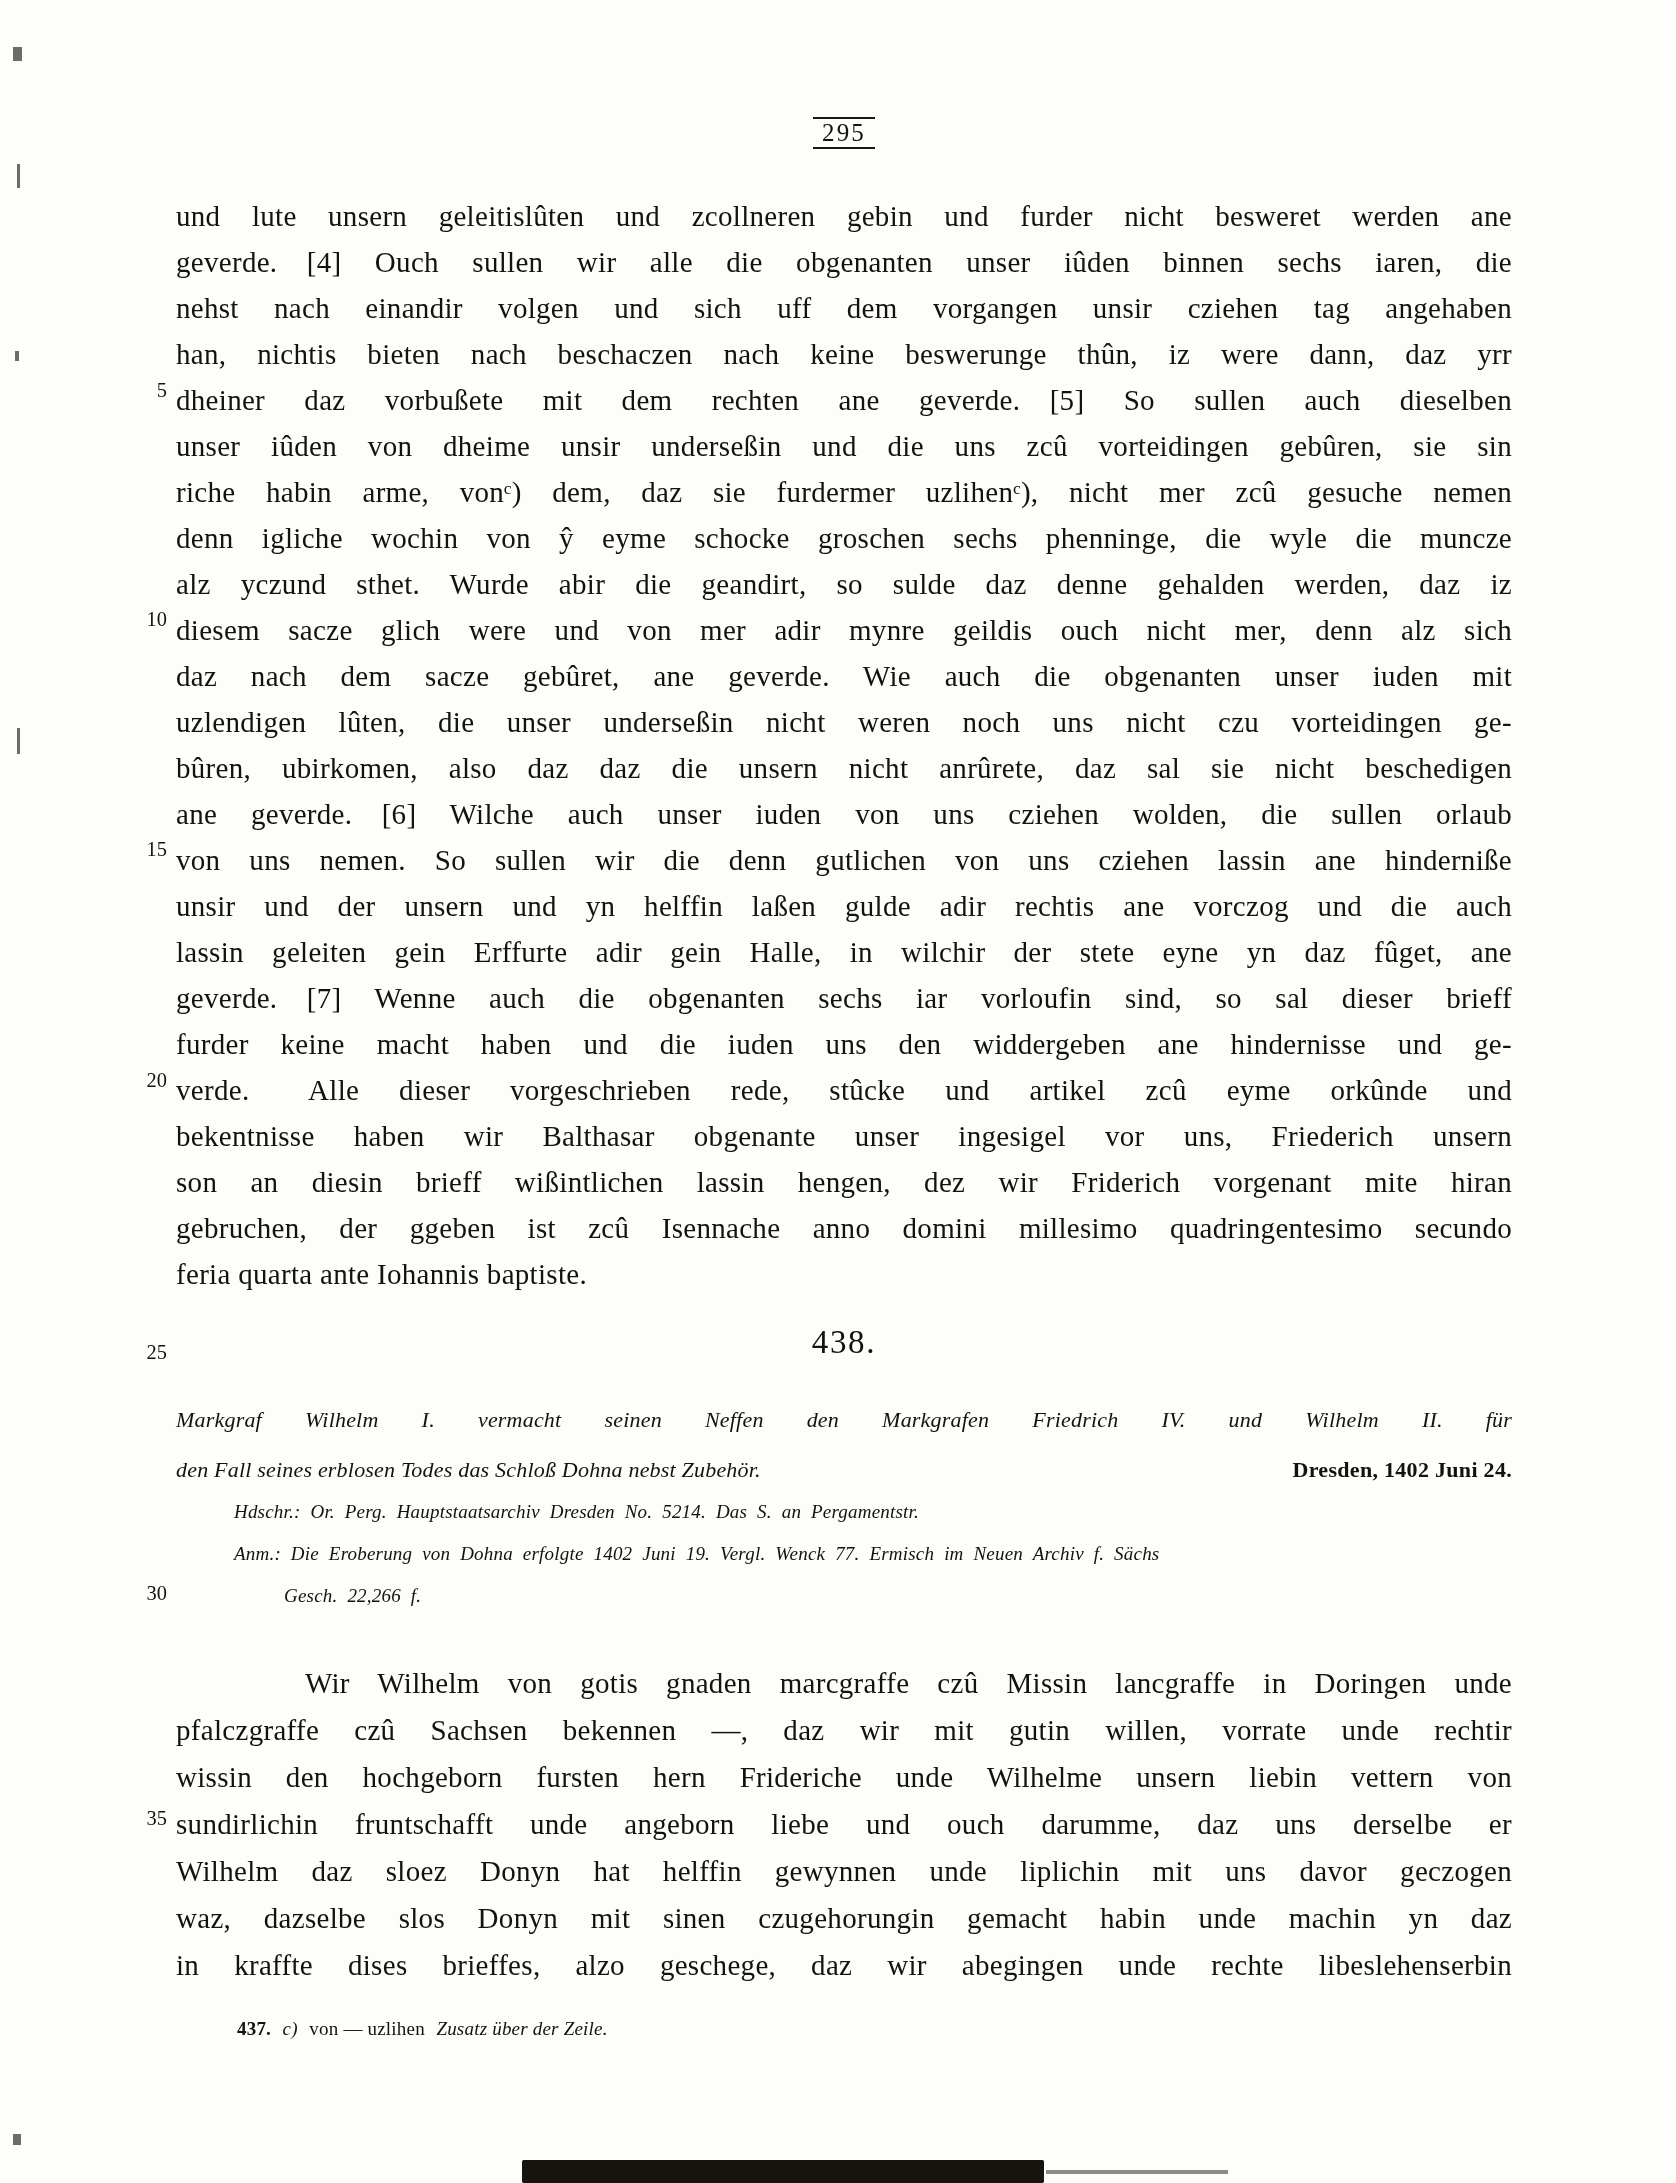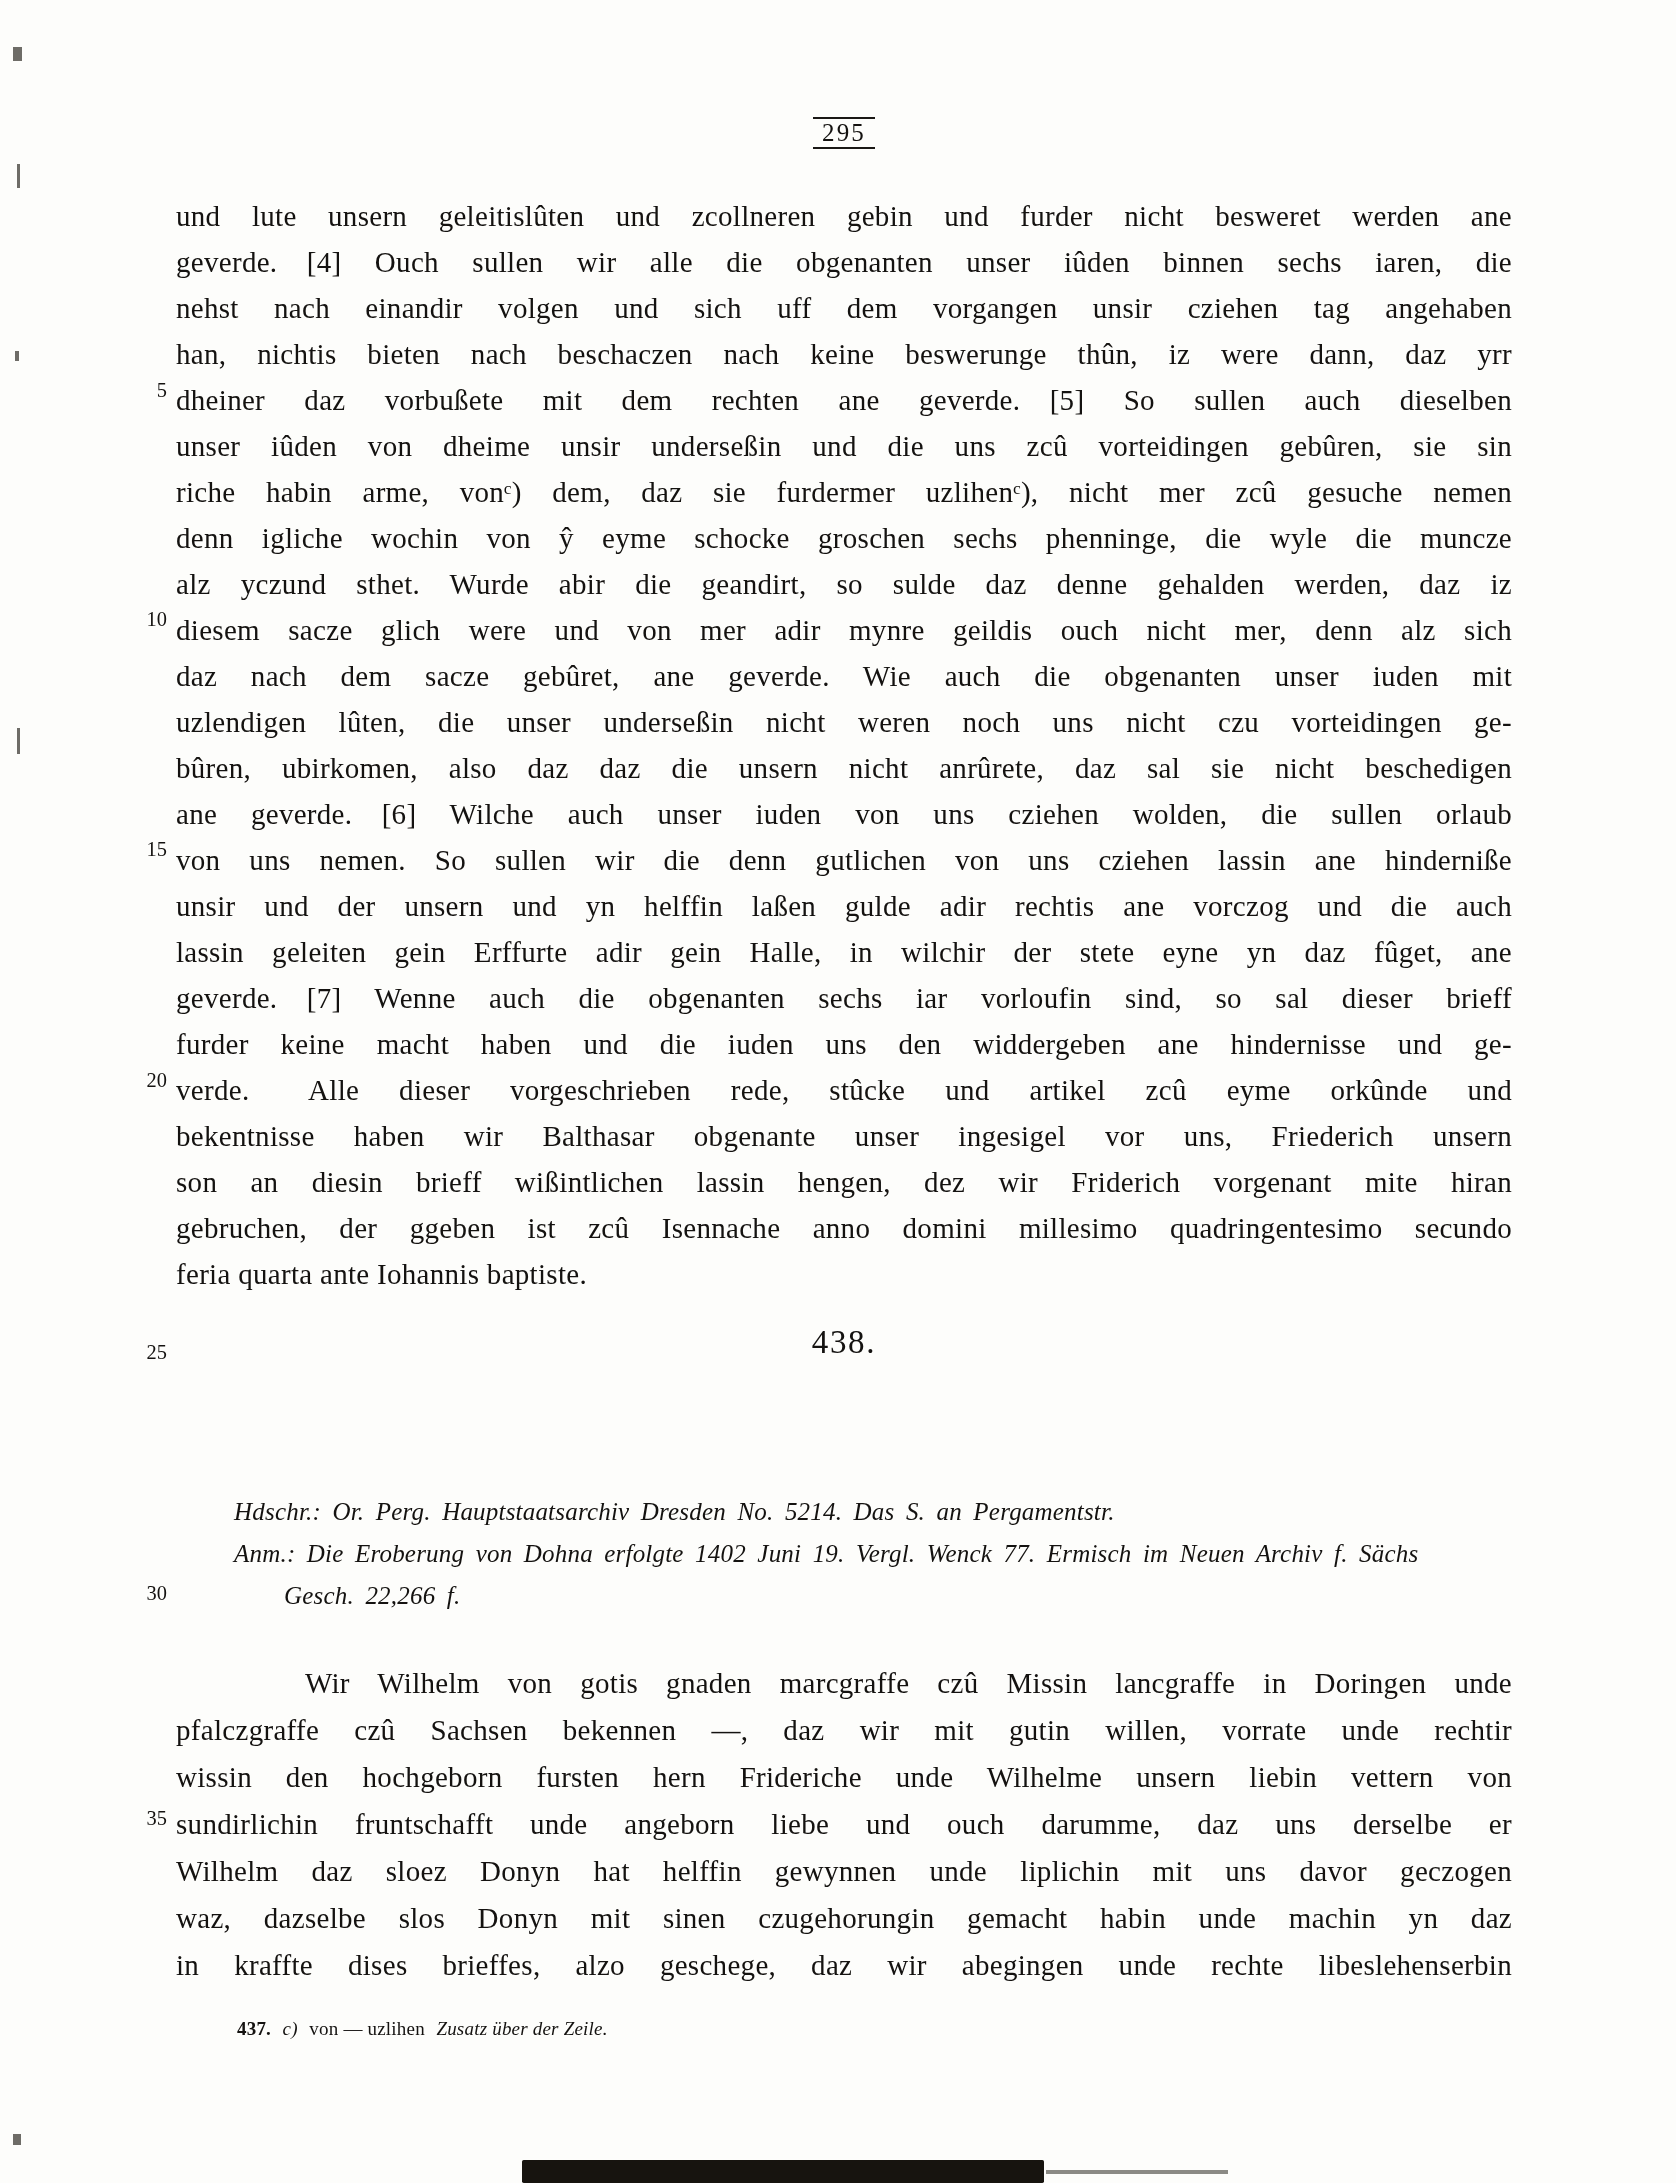--- a/index.html
+++ b/index.html
@@ -37,21 +37,21 @@
     position:absolute; top:1324px; left:176px; width:1336px;
     text-align:center; font-size:33px; letter-spacing:1.7px;
   }
   .summary{position:absolute; top:1395px; left:176px; width:1336px;
     font-size:22px; font-style:italic; letter-spacing:0.2px;}
   .summary .sline{height:50px; line-height:50px;}
   .sline2{display:flex; justify-content:space-between; align-items:baseline;}
   .dateline{font-style:normal; font-weight:bold; font-size:22px; letter-spacing:0.3px;}
   
   .apparatus{position:absolute; top:1491px; left:234px; width:1283px;
-    font-size:25px; font-style:italic; letter-spacing:0.2px; word-spacing:5px;font-family:Liberation Serif, serif;}
+    font-size:19px; font-style:italic; letter-spacing:0.2px; word-spacing:5px;font-family:Liberation Serif, serif;}
   .apparatus .aline{height:42px; line-height:42px;}
   .aline.cont{margin-left:50px;}
   
   .footnote{position:absolute; top:2018px; left:237px; font-size:19px; letter-spacing:0.2px;}
   .fn-num{font-weight:bold;}
   .fn-it{font-style:italic;}
   .footnote span{margin-right:6.6px;}
   
   .artifact{position:absolute; background:#17140f;}
   .bar-bottom{left:522px; top:2160px; width:522px; height:23px; border-radius:1.7px;}
@@ -104,20 +104,27 @@
     <div class="line jl">furder keine macht haben und die iuden uns den widdergeben ane hindernisse und ge-</div>
     <div class="line jl">verde.  Alle dieser vorgeschrieben rede, stûcke und artikel zcû eyme orkûnde und</div>
     <div class="line jl">bekentnisse haben wir Balthasar obgenante unser ingesigel vor uns, Friederich unsern</div>
     <div class="line jl">son an diesin brieff wißintlichen lassin hengen, dez wir Friderich vorgenant mite hiran</div>
     <div class="line jl">gebruchen, der ggeben ist zcû Isennache anno domini millesimo quadringentesimo secundo</div>
     <div class="line ll">feria quarta ante Iohannis baptiste.</div>
   </div>
 
   <div class="heading438">438.</div>
 
+  <div class="summary">
+    <div class="sline jl">Markgraf Wilhelm I. vermacht seinen Neffen den Markgrafen Friedrich IV. und Wilhelm II. für</div>
+    <div class="sline sline2">
+      <span>den Fall seines erblosen Todes das Schloß Dohna nebst Zubehör.</span>
+      <span class="dateline">Dresden, 1402 Juni 24.</span>
+    </div>
+  </div>
 
   <div class="apparatus">
     <div class="aline">Hdschr.:  Or. Perg. Hauptstaatsarchiv Dresden No. 5214.  Das S. an Pergamentstr.</div>
     <div class="aline">Anm.:  Die Eroberung von Dohna erfolgte 1402 Juni 19.  Vergl. Wenck 77.  Ermisch im Neuen Archiv f. Sächs</div>
     <div class="aline cont">Gesch. 22,266 f.</div>
   </div>
 
   <div class="col p2">
     <div class="line jl indent1">Wir Wilhelm von gotis gnaden marcgraffe czû Missin lancgraffe in Doringen unde</div>
     <div class="line jl">pfalczgraffe czû Sachsen bekennen —, daz wir mit gutin willen, vorrate unde rechtir</div>

